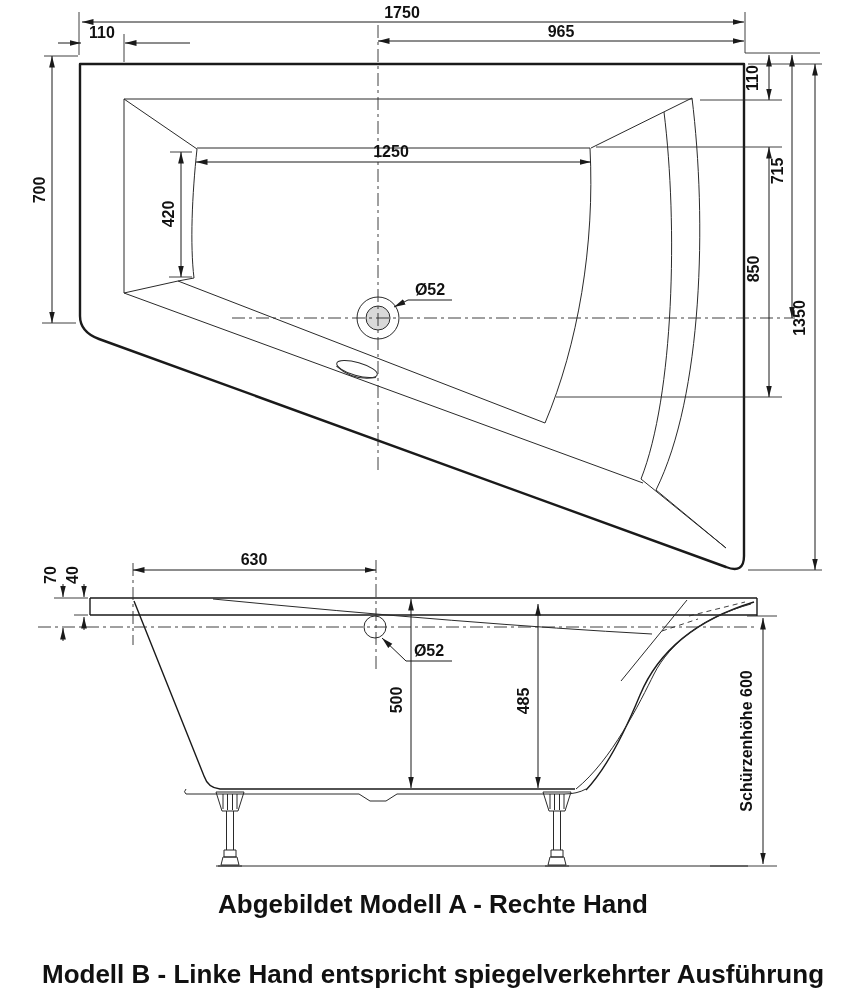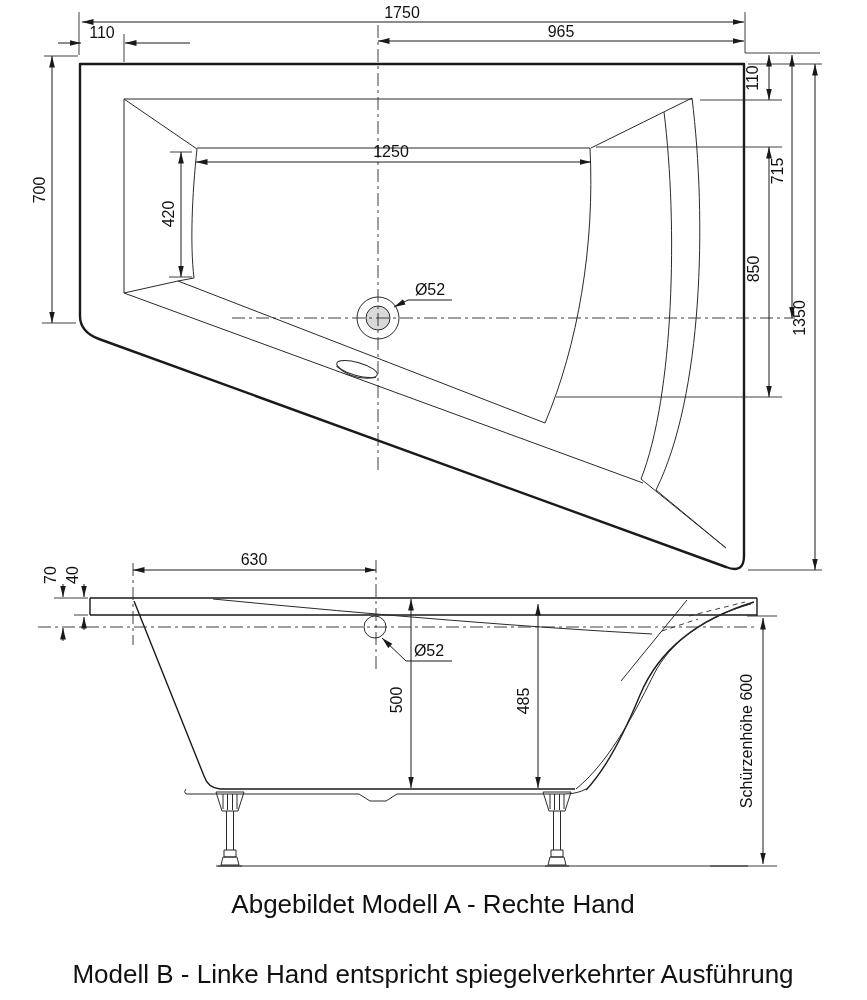--- a/index.html
+++ b/index.html
@@ -1,17 +1,17 @@
 <!DOCTYPE html>
 <html><head>
 <meta charset="utf-8">
 <style>
   html,body{margin:0;padding:0;background:#ffffff;}
   .page{position:relative;width:867px;height:1000px;background:#ffffff;overflow:hidden;
-        font-family:"Liberation Sans", sans-serif;}
+        font-family:"Liberation Sans", sans-serif;font-weight:bold;}
   svg{display:block}
   svg text{fill:#111;font-family:"Liberation Sans", sans-serif;}
   .dimtext{font-size:16px;}
   .captiontext{font-size:26px;}
   .thick{stroke:#1a1a1a;stroke-width:2.4;fill:none;stroke-linejoin:round;}
   .med{stroke:#1a1a1a;stroke-width:1.4;fill:none;stroke-linejoin:round;}
   .thin{stroke:#2a2a2a;stroke-width:1;fill:none;}
   .xthin{stroke:#2a2a2a;stroke-width:0.9;fill:none;}
   .dash{stroke:#2a2a2a;stroke-width:0.9;fill:none;stroke-dasharray:13 4 3 4;}
   .hdash{stroke:#2a2a2a;stroke-width:0.9;fill:none;stroke-dasharray:5 4;}

